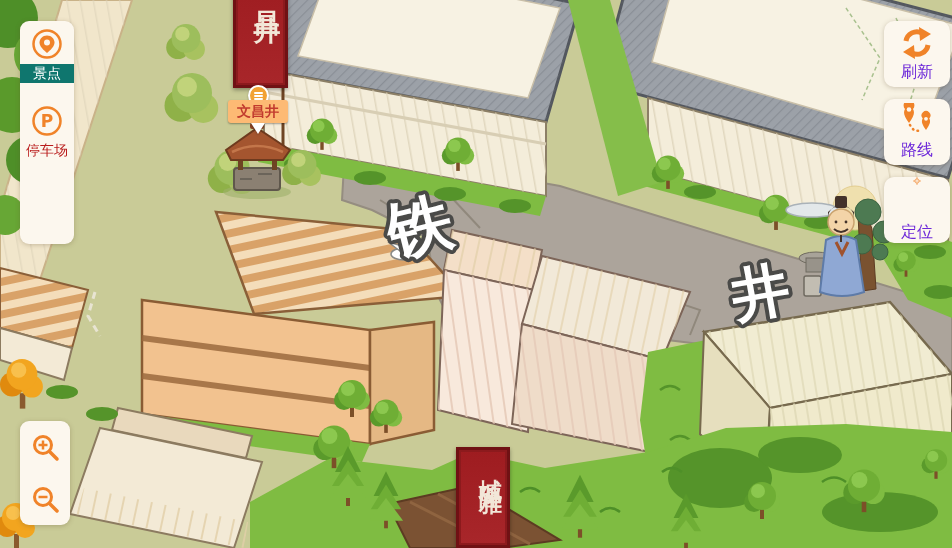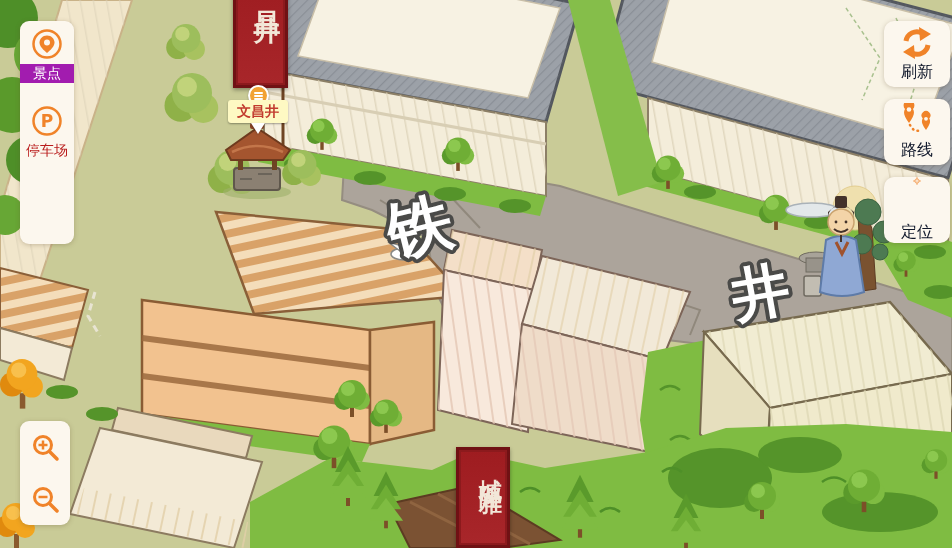--- a/index.html
+++ b/index.html
@@ -13,48 +13,48 @@
 
   
   .panel{position:absolute;background:#FCF7EE;border-radius:9px;
          box-shadow:0 1px 5px rgba(90,70,40,.28);z-index:10;}
   .side-panel{left:20px;top:21px;width:54px;height:223px;
               display:flex;flex-direction:column;align-items:center;padding-top:7px;box-sizing:border-box;}
   .side-item{display:flex;flex-direction:column;align-items:center;width:100%;cursor:pointer;}
   .side-item + .side-item{margin-top:22px;}
   .side-item .ic{width:32px;height:32px;}
   .side-label{margin-top:4px;font-size:14px;color:#b91c1c;line-height:18px;white-space:nowrap;}
-  .side-label.active{background:#a21caf;color:#FFFFFF;width:100%;text-align:center;height:19px;line-height:19px;}
+  .side-label.active{background:#0f766e;color:#FFFFFF;width:100%;text-align:center;height:19px;line-height:19px;}
 
   .zoom-panel{left:20px;top:421px;width:50px;height:104px;
               display:flex;flex-direction:column;align-items:center;justify-content:space-around;}
   .zoom-btn{width:34px;height:34px;cursor:pointer;display:flex;align-items:center;justify-content:center;}
 
   .tool-btn{position:absolute;left:884px;width:66px;height:66px;background:#FCF7EE;border-radius:10px;
             box-shadow:0 1px 5px rgba(90,70,40,.28);z-index:10;display:flex;flex-direction:column;
             align-items:center;justify-content:center;cursor:pointer;}
   .tool-btn .ic{width:36px;height:36px;}
-  .tool-label{font-size:16px;color:#0f172a;margin-top:1px;white-space:nowrap;}
+  .tool-label{font-size:16px;color:#6d28d9;margin-top:1px;white-space:nowrap;}
 
   
   .banner{position:absolute;z-index:5;background:linear-gradient(#9E1C20,#A8262A);
           border:3px solid #701114;box-shadow:inset 0 0 0 2px #8C1A1D,0 2px 4px rgba(0,0,0,.35);
           box-sizing:border-box;color:#F2E7D8;font-weight:bold;
           writing-mode:vertical-rl;text-orientation:upright;text-align:left;}
   .banner-top{left:233px;top:-26px;width:55px;height:114px;font-size:27px;letter-spacing:6px;padding-top:12px;}
   .banner-bottom{left:456px;top:447px;width:54px;height:101px;font-size:23px;letter-spacing:6px;padding-top:10px;}
 
   
   .poi{position:absolute;left:0;top:0;z-index:6;}
   .poi-dot{position:absolute;left:248px;top:85px;width:21px;height:21px;border-radius:50%;
            background:#F2A234;border:2px solid #FFF;box-sizing:border-box;
            box-shadow:0 1px 2px rgba(0,0,0,.3);display:flex;align-items:center;justify-content:center;}
   .poi-dot i{display:block;width:9px;height:2px;background:#FFF;border-radius:1px;
              box-shadow:0 3px 0 #FFF,0 6px 0 #FFF;margin-top:-6px;}
-  .poi-label{position:absolute;left:228px;top:100px;width:60px;height:23px;background:#fef9c3;border-radius:3px;
+  .poi-label{position:absolute;left:228px;top:100px;width:60px;height:23px;background:#fdba74;border-radius:3px;
              color:#C23B2E;font-size:14px;font-weight:bold;text-align:center;line-height:23px;
              box-shadow:0 1px 2px rgba(0,0,0,.35);}
   .poi-arrow{position:absolute;left:251px;top:123px;width:0;height:0;
              border-left:7px solid transparent;border-right:7px solid transparent;border-top:11px solid #FFF;
              filter:drop-shadow(0 1px 1px rgba(0,0,0,.25));}
 </style>
 </head>
 <body>
 
 <div>

